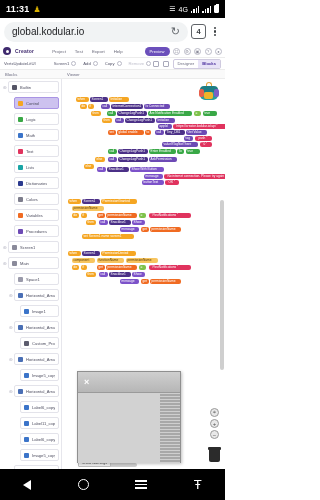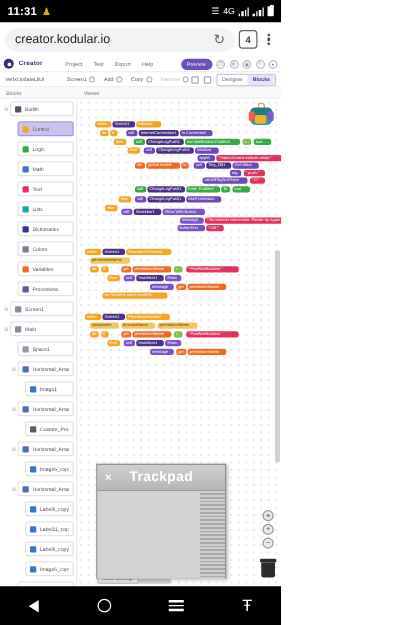--- a/index.html
+++ b/index.html
@@ -237,21 +237,21 @@
           <i></i>
           <i></i>
           <i></i>
         </span>
       <span class="batt"></span>
     </span>
   </div>
 
   <div class="urlbar">
     <div class="urlpill">
-      <span>creator.kodular.io</span>
+      <span>global.kodular.io</span>
       <span class="url-reload">↻</span>
     </div>
     <div class="tabcount">4</div>
     <div class="kebab">
         <span></span>
         <span></span>
         <span></span>
       </div>
   </div>
 
@@ -601,21 +601,20 @@
     <div class="warn-ico">
       <span class="w-tri"></span>
       <span class="w-circ"></span>
     </div>
     <div class="warn-btn">Show Warnings</div>
   </div>
 
   <div class="trackpad">
     <div class="tp-head">
       <span class="tp-x">×</span>
-      <span class="tp-title">Trackpad</span>
     </div>
     <div class="tp-body">
       <div class="tp-scroll"></div>
     </div>
   </div>
 
   <div class="navbar">
     <div class="nav-back"></div>
     <div class="nav-home"></div>
     <div class="nav-rec">

